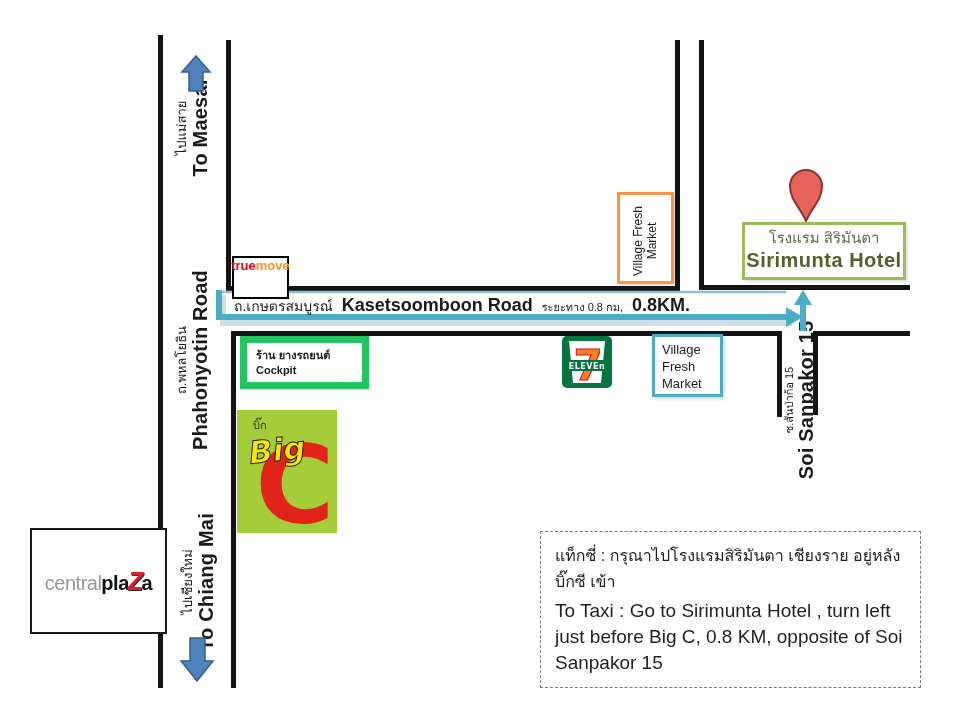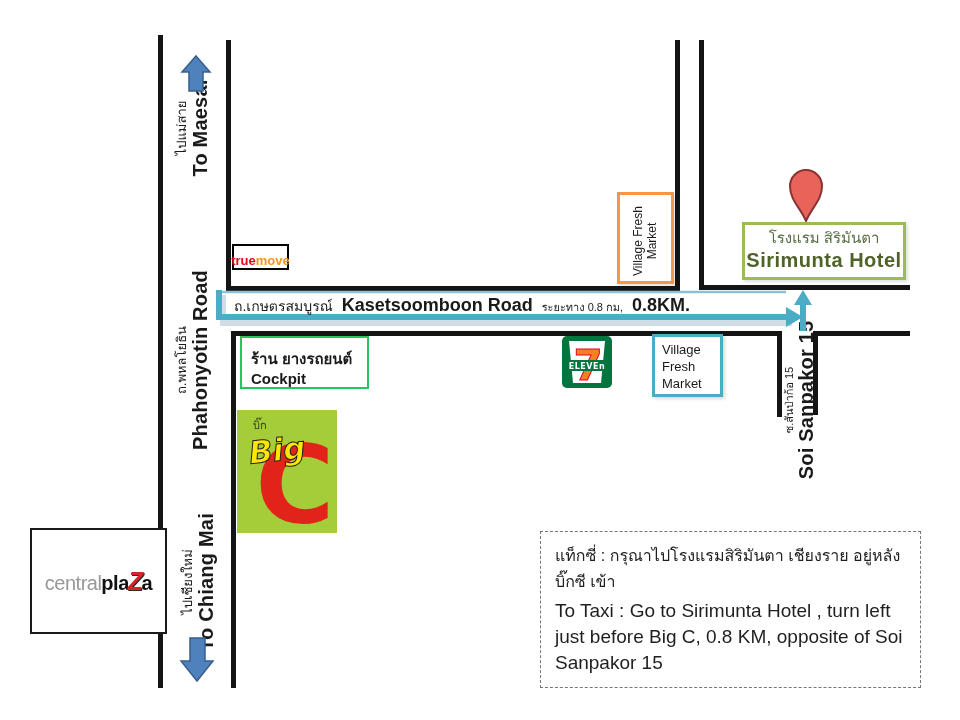--- a/index.html
+++ b/index.html
@@ -12,26 +12,26 @@
   .vlabel .en{font-size:20px;font-weight:bold;letter-spacing:.2px;}
   .box{position:absolute;background:#fff;box-sizing:border-box;}
   .svg-abs{position:absolute;left:0;top:0;z-index:5;pointer-events:none;}
   
   .kaset{position:absolute;left:234px;top:295px;display:flex;align-items:baseline;gap:9px;white-space:nowrap;z-index:6;}
   .kaset .t1{font-size:14px;}
   .kaset .t2{font-size:18px;font-weight:600;}
   .kaset .t3{font-size:11px;}
   .kaset .t4{font-size:18px;font-weight:700;}
   
-  .truemove{left:232px;top:244px;width:57px;height:26px;border:2px solid #000;z-index:10;
-            display:flex;align-items:flex-end;justify-content:center;font-size:13px;font-weight:bold;}
+  .truemove{left:232px;top:256px;width:57px;height:43px;border:2px solid #000;z-index:10;
+            display:flex;align-items:flex-start;justify-content:center;font-size:13px;font-weight:bold;}
   .truemove .tm1{color:#E30613;}
   .truemove .tm2{color:#F7941D;font-weight:600;}
-  .cockpit{left:240px;top:336px;width:129px;height:53px;border:2px solid #22c55e;z-index:10;
-           padding:11px 0 0 9px;font-weight:bold;font-size:15px;line-height:1.35;}
+  .cockpit{left:240px;top:336px;width:129px;height:53px;border:7px solid #22c55e;z-index:10;
+           padding:5px 0 0 9px;font-weight:bold;font-size:11px;line-height:1.35;}
   .bigc{position:absolute;left:237px;top:410px;z-index:10;}
   .seven{position:absolute;left:561px;top:335px;z-index:10;}
   .vfm-blue{left:652px;top:334px;width:71px;height:63px;border:3px solid #4BACC6;z-index:10;
             padding:5px 0 16px 7px;font-size:13px;line-height:1.3;box-shadow:2px 2px 3px rgba(0,0,0,.15);}
   .vfm-orange{left:617px;top:192px;width:57px;height:92px;border:3px solid #F79646;z-index:10;
               box-shadow:2px 2px 3px rgba(0,0,0,.12);}
   .vfm-orange .rot{position:absolute;left:-16px;top:31px;width:84px;height:30px;transform:rotate(-90deg);
                    font-size:12px;line-height:1.2;text-align:center;white-space:nowrap;}
   .hotel{left:742px;top:222px;width:164px;height:58px;border:3px solid #9BBB59;z-index:10;
          display:flex;flex-direction:column;align-items:center;justify-content:center;line-height:1.25;

